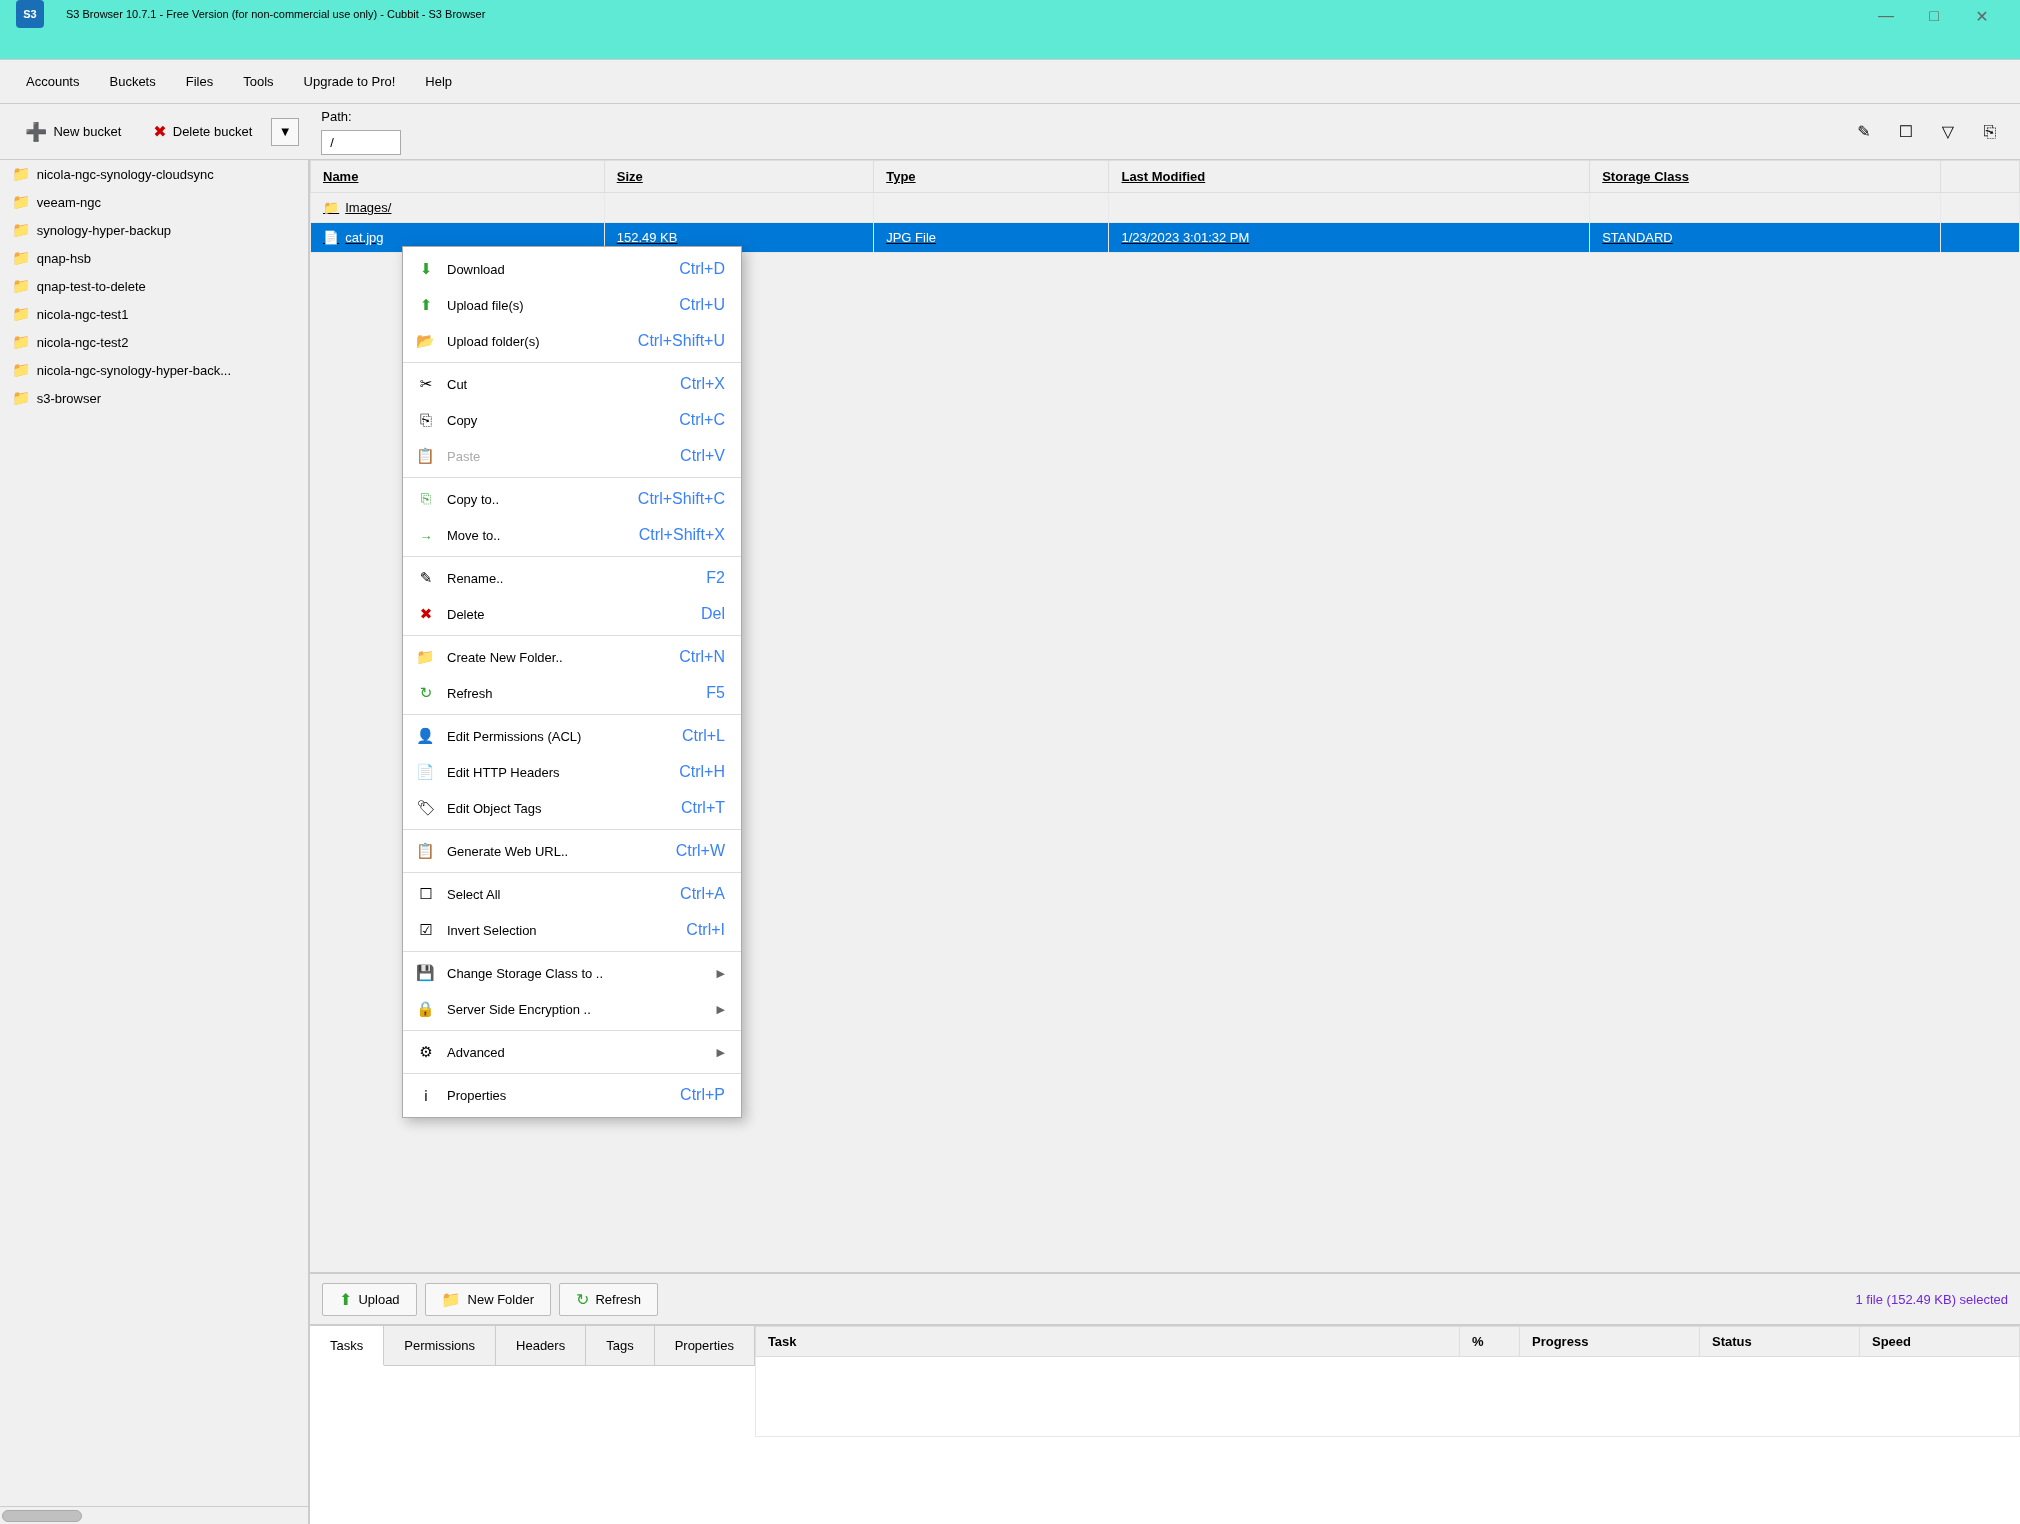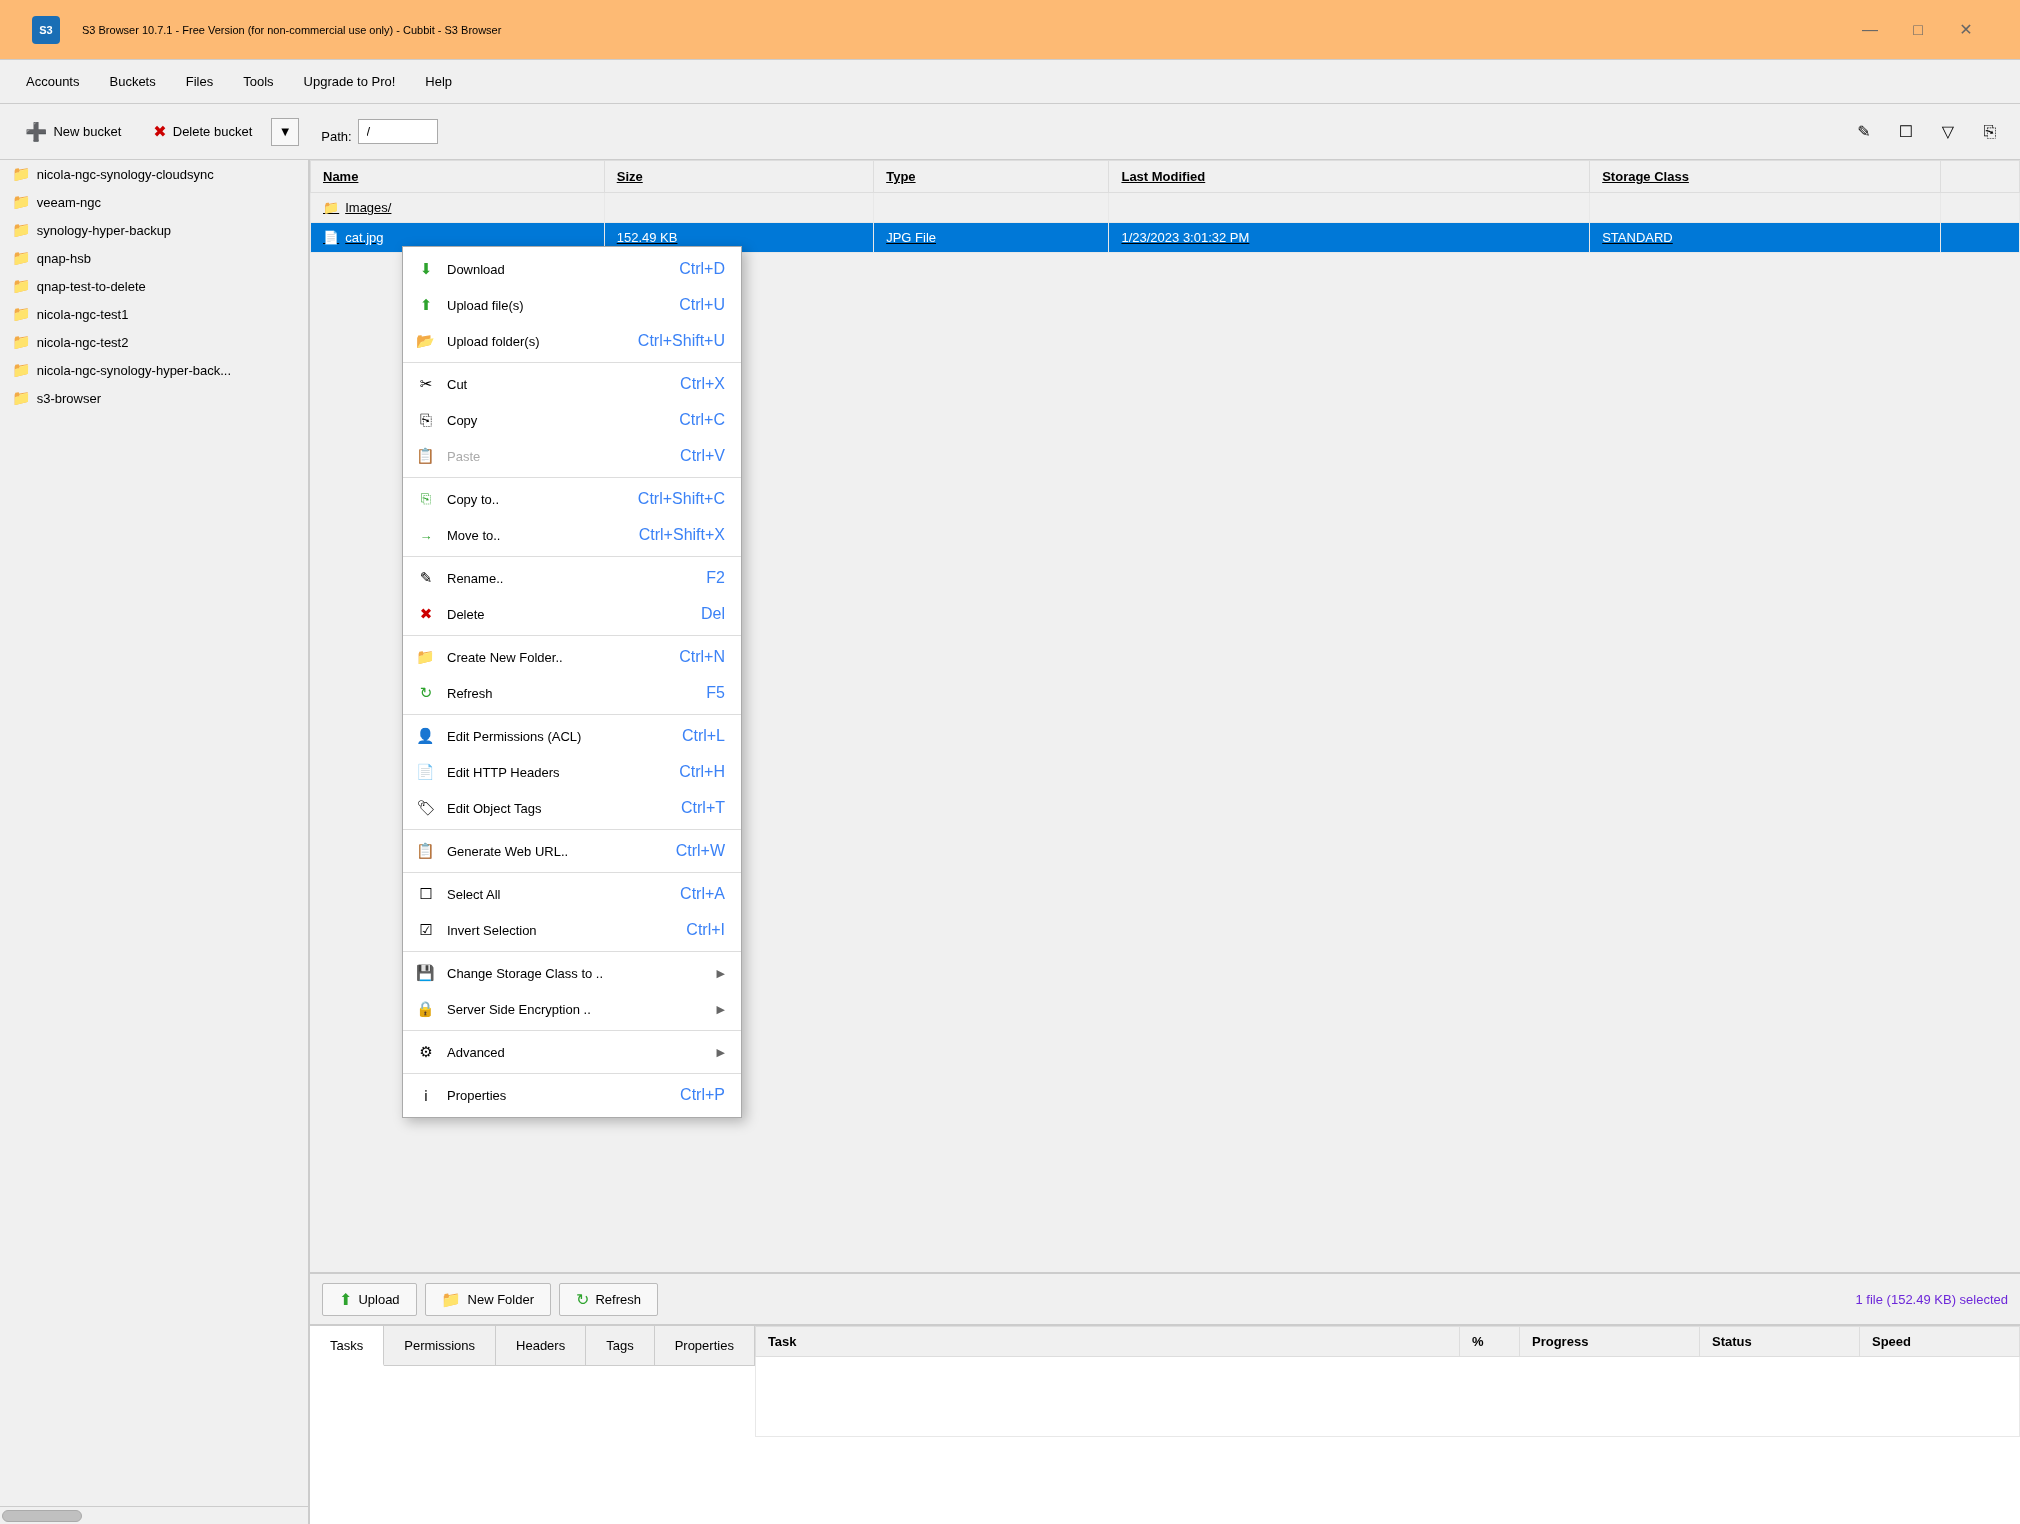--- a/index.html
+++ b/index.html
@@ -1,24 +1,24 @@
 <!DOCTYPE html>
 <html><head>
   <meta charset="utf-8">
   <style>
     * { margin: 0; padding: 0; box-sizing: border-box; }
     body { font-family: 'Segoe UI', Tahoma, sans-serif; font-size: 13px; background: #f0f0f0; width: 2020px; height: 1524px; overflow: hidden; }
 
     
     .title-bar {
-      background: #fdba74;
+      background: #5eead4;
       height: 60px;
       display: flex;
-      align-items: center;
-      padding: 0 32px;
+      align-items: flex-start;
+      padding: 0 16px;
       border-bottom: 1px solid #ccc;
       justify-content: space-between;
     }
     .title-bar-left { display: flex; align-items: center; gap: 10px; }
     .title-bar-icon { width: 28px; height: 28px; background: #1a6eb5; border-radius: 4px; display: flex; align-items: center; justify-content: center; color: white; font-weight: bold; font-size: 11px; }
     .title-bar-text { font-size: 11px; color: #000; margin-left: 12px; }
     .title-bar-controls { display: flex; gap: 4px; }
     .title-bar-btn { width: 44px; height: 32px; display: flex; align-items: center; justify-content: center; cursor: pointer; font-size: 16px; color: #666; }
 
     
@@ -51,21 +51,21 @@
     .toolbar-btn {
       display: flex;
       align-items: center;
       gap: 6px;
       padding: 6px 12px;
       cursor: pointer;
       font-size: 13px;
       border: 1px solid transparent;
       border-radius: 2px;
     }
-    .path-section { display: flex; align-items: flex-end; gap: 6px; margin-left: 16px; }
+    .path-section { display: flex; align-items: flex-start; gap: 6px; margin-left: 16px; flex-direction: column; }
     .path-label { font-size: 13px; }
     .path-input {
       border: 1px solid #aaa;
       padding: 4px 8px;
       width: 80px;
       font-size: 13px;
       background: white;
     }
     .toolbar-right { margin-left: auto; display: flex; gap: 6px; }
     .toolbar-icon-btn { width: 36px; height: 36px; display: flex; align-items: center; justify-content: center; cursor: pointer; border: 1px solid transparent; border-radius: 2px; font-size: 16px; }

